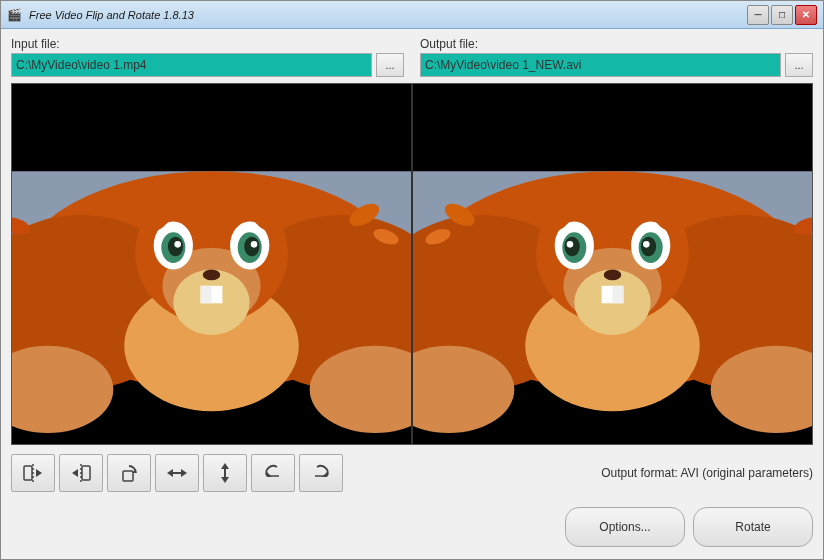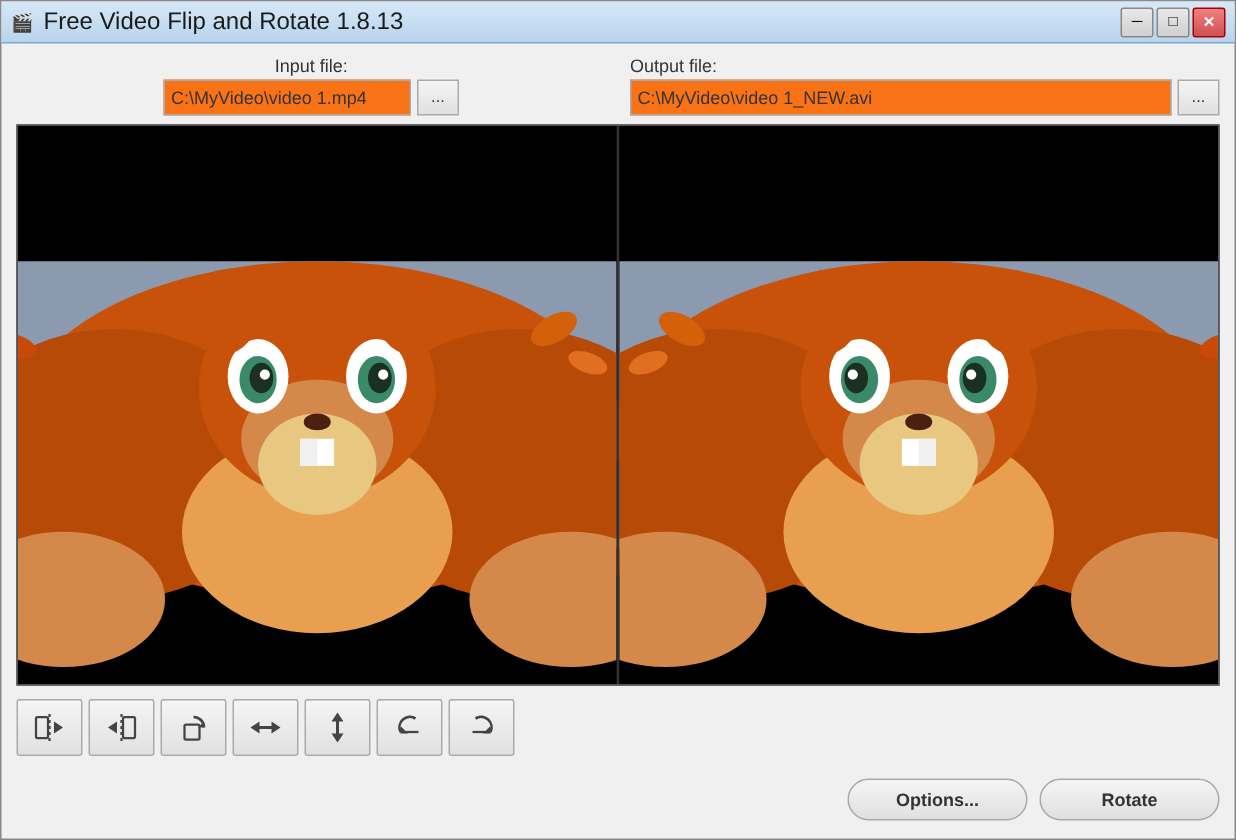--- a/index.html
+++ b/index.html
@@ -38,23 +38,24 @@
       height: 16px;
       margin-right: 6px;
       display: flex;
       align-items: center;
       justify-content: center;
       font-size: 12px;
     }
 
     .title-bar-text {
       flex: 1;
-      font-size: 16px;
+      font-size: 11px;
       color: #1a1a1a;
       font-weight: normal;
+      font-style: italic;
     }
 
     .title-bar-buttons {
       display: flex;
       gap: 2px;
     }
 
     .title-btn {
       width: 22px;
       height: 20px;
@@ -91,21 +92,20 @@
     }
 
     .file-group {
       display: flex;
       flex-direction: column;
       gap: 2px;
     }
 
     .file-group.input-group {
       flex: 1;
-      align-items: center;
     }
 
     .file-group.output-group {
       flex: 1;
       justify-content: center;
     }
 
     .file-label {
       font-size: 12px;
       color: #333;
@@ -113,21 +113,21 @@
 
     .file-input-row {
       display: flex;
       gap: 4px;
     }
 
     .file-input {
       flex: 1;
       height: 24px;
       border: 1px solid #aaa;
-      background: #f97316;
+      background: #14b8a6;
       padding: 0 4px;
       font-size: 12px;
       color: #333;
     }
 
     .browse-btn {
       width: 28px;
       height: 24px;
       border: 1px solid #aaa;
       background: linear-gradient(to bottom, #f5f5f5, #e0e0e0);
@@ -219,28 +219,27 @@
     .bottom-row {
       display: flex;
       justify-content: flex-end;
       gap: 8px;
       padding: 6px 0 4px 0;
       flex-shrink: 0;
     }
 
     .action-btn {
       width: 120px;
-      height: 28px;
+      height: 40px;
       border: 1px solid #aaa;
       background: linear-gradient(to bottom, #f5f5f5, #e0e0e0);
       cursor: pointer;
       font-size: 12px;
       color: #333;
       border-radius: 14px;
-      font-weight: bold;
     }
 
     
     .tb-svg {
       width: 22px;
       height: 22px;
     }
   </style>
 </head>
 <body>
@@ -431,20 +430,21 @@
         <button class="transform-btn" title="Rotate CW 45°">
           <svg class="tb-svg" viewBox="0 0 22 22" xmlns="http://www.w3.org/2000/svg">
             <path d="M 7 5 A 7 7 0 0 1 17 14" fill="none" stroke="#444" stroke-width="1.8"></path>
             <polygon points="17,10 17,15 12,15" fill="#444"></polygon>
             <line x1="5" y1="14" x2="17" y2="14" stroke="#444" stroke-width="1.5"></line>
           </svg>
         </button>
 
       </div>
 
+      <span class="output-format-label">Output format: AVI (original parameters)</span>
     </div>
 
     <div class="bottom-row">
       <button class="action-btn">Options...</button>
       <button class="action-btn">Rotate</button>
     </div>
 
   </div>
 </div>
 

